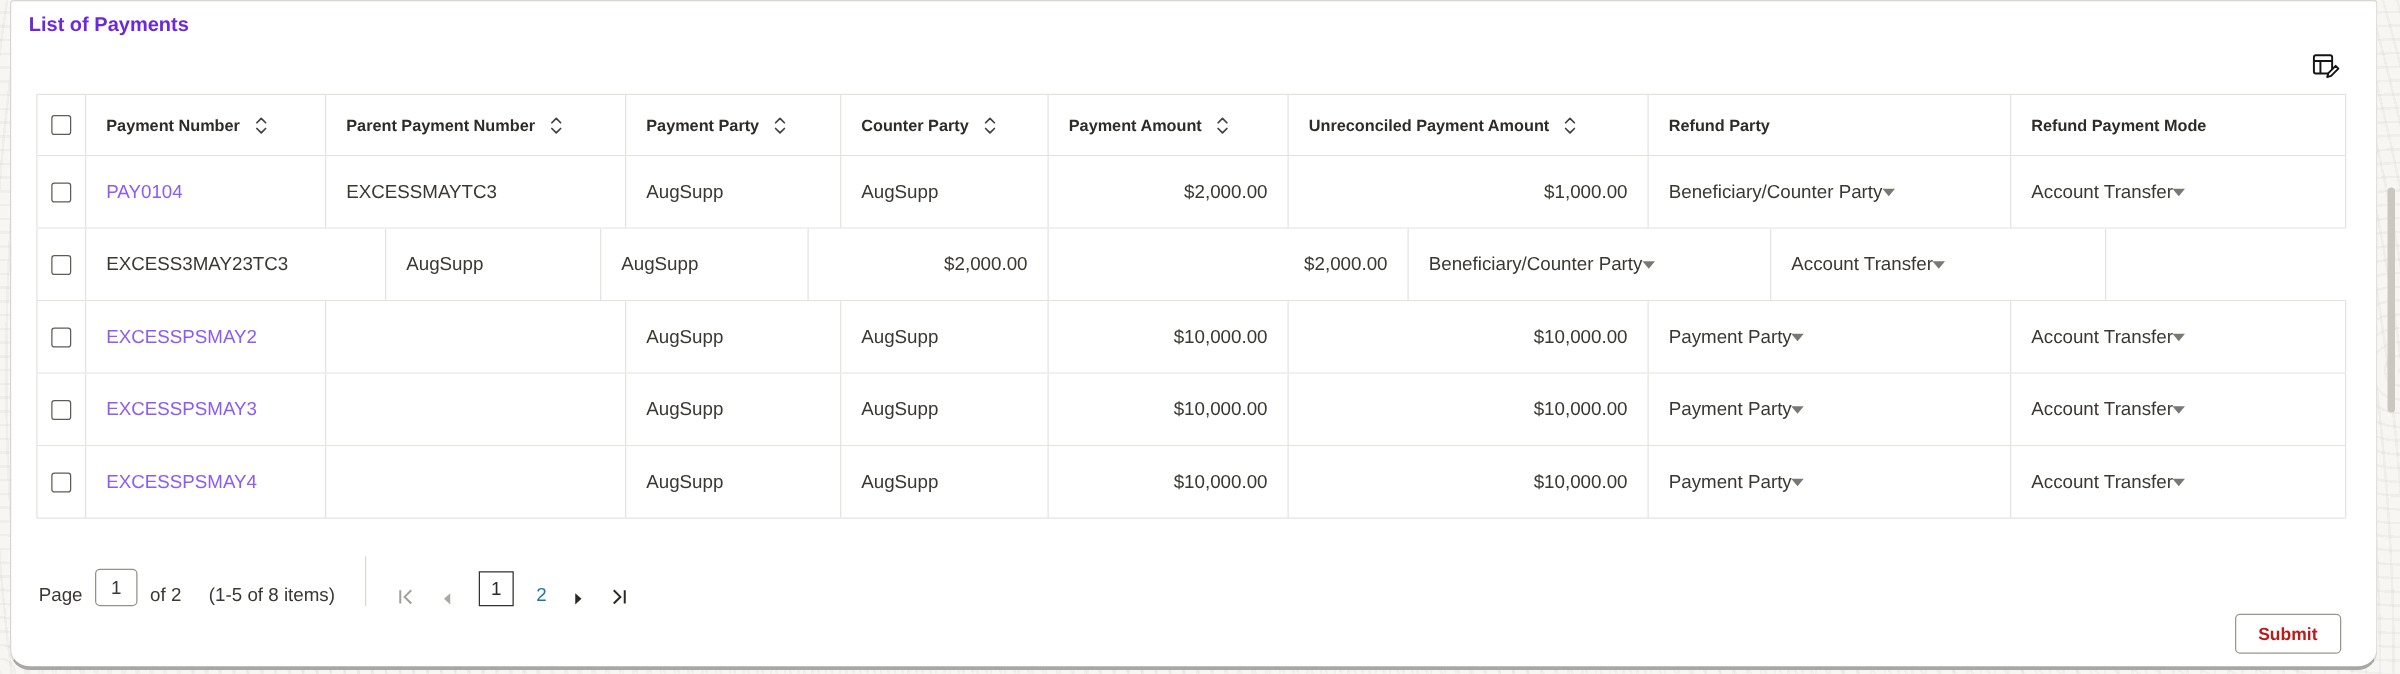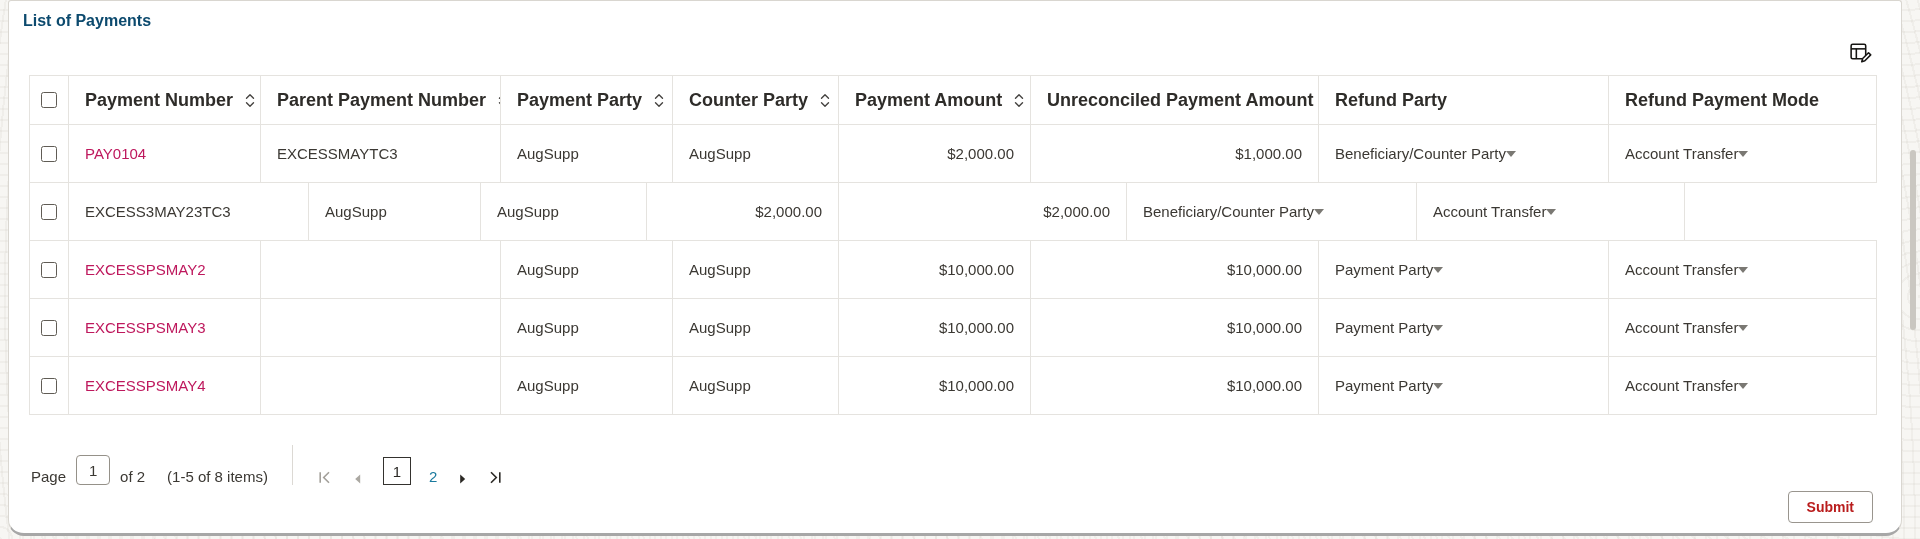--- a/index.html
+++ b/index.html
@@ -15,42 +15,42 @@
   }
 
   .panel {
     position:absolute; left:8px; top:0; width:1894px; height:536px;
     background:#fff;
     border:1px solid #d9d6d0;
     border-bottom:3px solid #a7a7a7;
     border-radius:3px 3px 16px 16px;
   }
 
-  .title { position:absolute; left:14px; top:11px; font-size:16px; font-weight:bold; color:#0c4a6e; }
+  .title { position:absolute; left:14px; top:11px; font-size:16px; font-weight:bold; color:#6d28d9; }
 
   .edit-btn { position:absolute; right:26px; top:37px; width:30px; height:30px;
     background:transparent; border:none; cursor:pointer; padding:2px; }
 
   
   .table { position:absolute; left:20px; top:74px; width:1848px; border-top:1px solid #e5e3df; background:#fff; }
   .t-row { display:flex; border-bottom:1px solid #e5e3df; }
   .t-head { height:49px; }
   .t-body-row { height:58px; background:#fff; }
   .cell { display:flex; align-items:center; padding-left:16px; border-right:1px solid #e5e3df; overflow:hidden; }
   .cell:first-child { border-left:1px solid #e5e3df; }
   .c0 { width:40px; padding-left:0; justify-content:center; }
   .c1 { width:192px; } .c2 { width:240px; } .c3 { width:172px; } .c4 { width:166px;text-align:center; }
   .c5 { width:192px; } .c6 { width:288px; } .c7 { width:290px; } .c8 { width:268px; }
 
-  .head-cell { font-size:18px; font-weight:bold; color:#2e2c29; }
+  .head-cell { font-size:13px; font-weight:bold; color:#2e2c29; }
   .head-cell .h-label { margin-right:12px; white-space:nowrap; }
   .sort-icon { display:inline-flex; cursor:pointer; }
 
   .t-body-row .cell { font-size:15px; color:#3b3833; }
-  .link { color:#be185d; cursor:pointer; }
+  .link { color:#8b5cf6; cursor:pointer; }
   .amount { justify-content:flex-end; padding-right:16px; }
   .dd { justify-content:flex-start; cursor:pointer; }
   .c7.dd { padding-right:26px; }
   .c8.dd { padding-right:16px; }
   .dd-arrow { width:0; height:0; border-left:5px solid transparent; border-right:5px solid transparent;
     border-top:6px solid #7a7873; flex:none; }
 
   .checkbox { width:16px; height:16px; border:1.5px solid #605c55; border-radius:2.5px; background:#fff; cursor:pointer; flex:none; }
 
   

